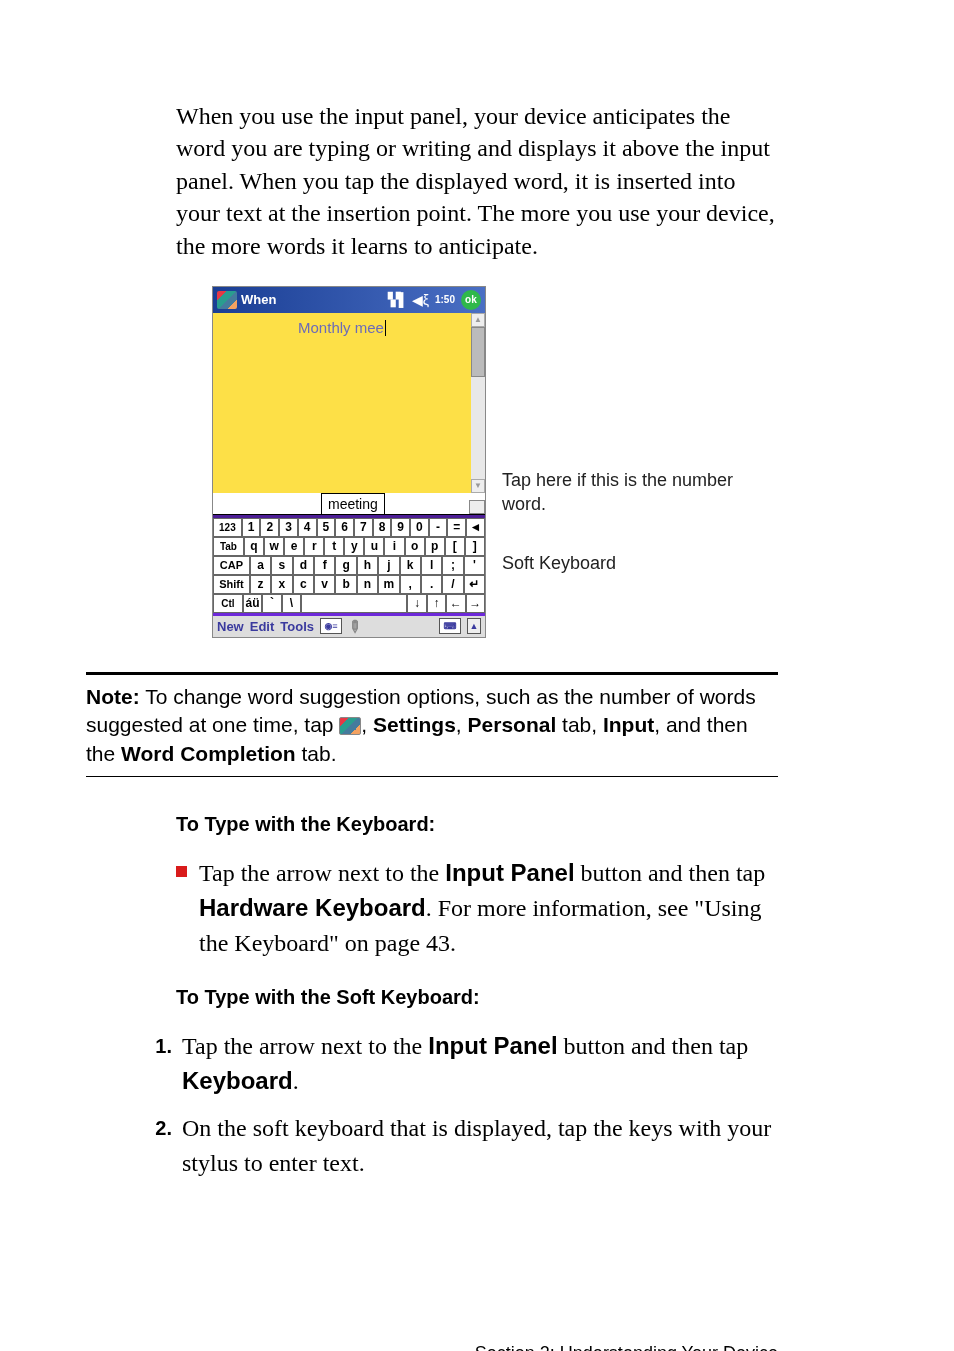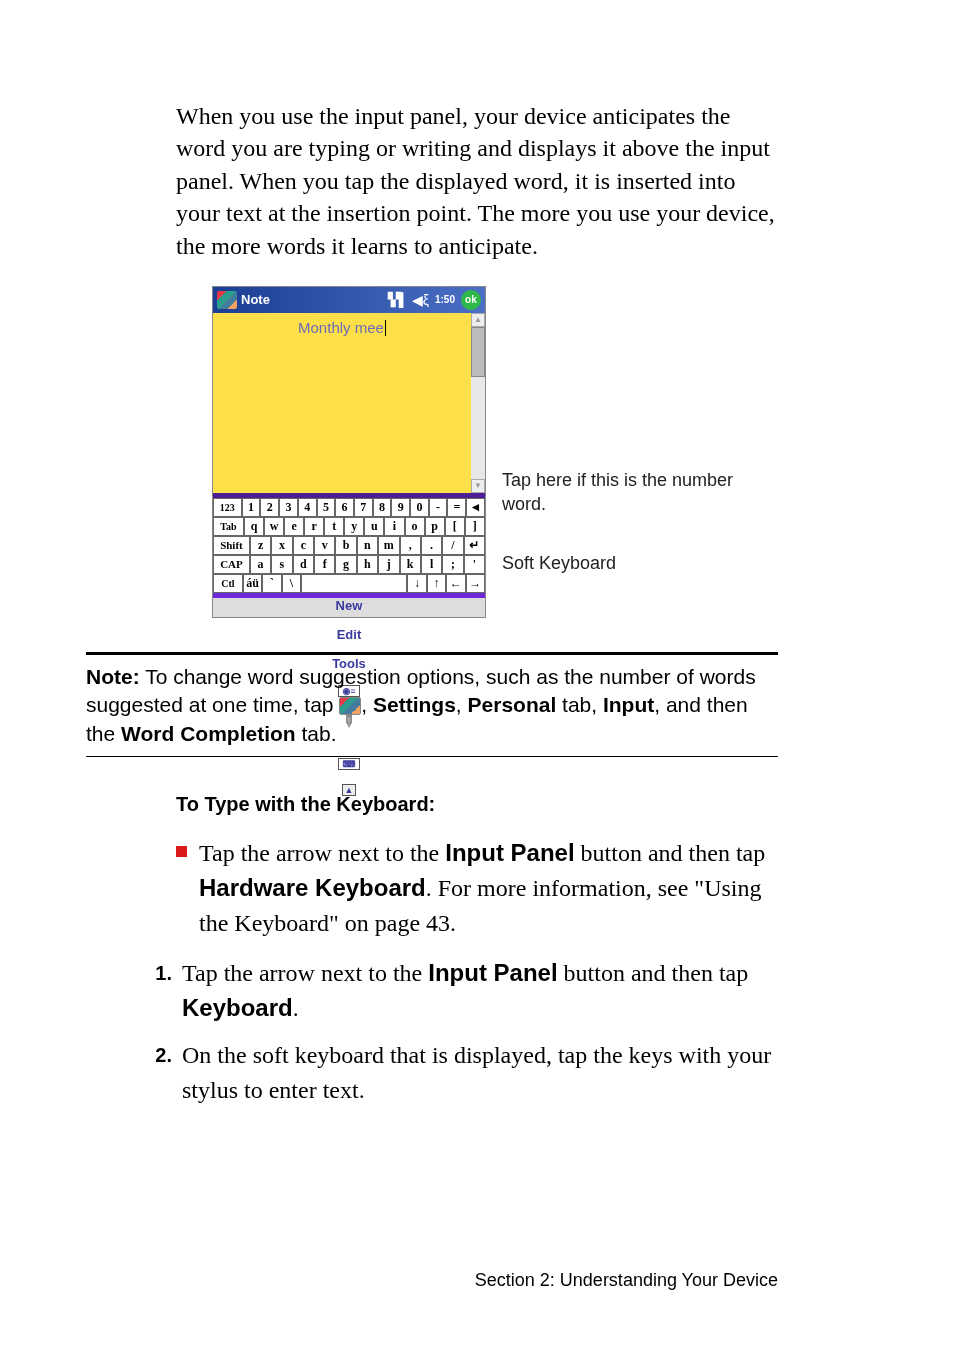--- a/index.html
+++ b/index.html
@@ -119,22 +119,21 @@
   }
   .suggestion-spacer { flex: 1; }
   .suggestion-handle {
     width: 16px; height: 14px;
     border: 1px solid #888;
     background: #eee;
     margin-right: 0;
   }
   .keyboard {
     background: #8b5cf6;
-    border-top: 5px solid #4c1d95;
-    font-family: Liberation Serif, serif;
+    border-top: 3px solid #4c1d95;
   }
   .kb-row {
     display: flex;
   }
   .kb-key {
     border: 1px solid #666;
     background: #fff;
     text-align: center;
     font-size: 12px;
     height: 19px;
@@ -146,26 +145,25 @@
   }
   .kb-wide { flex: 1.6; font-size: 10px; }
   .kb-wider { flex: 1.8; font-size: 11px; }
   .kb-space { flex: 6; }
   .bottom-bar {
     background: #ddd;
     display: flex;
     align-items: center;
     height: 24px;
     padding: 0 4px;
-    gap: 14px;
+    gap: 6px;
     color: #3a3a9e;
     font-weight: bold;
     font-size: 13px;
-    border-top: 5px solid #6d28d9;
-    flex-direction: column;
+    border-top: 3px solid #6d28d9;
   }
   .bottom-bar .spacer { flex: 1; }
   .sip-icon {
     width: 22px; height: 16px;
     border: 1px solid #555;
     background: #fff;
     display: flex; align-items: center; justify-content: center;
     font-size: 9px;
   }
   .pen-icon { color: #888; font-size: 16px; transform: rotate(45deg); display: inline-block; }
@@ -266,39 +264,44 @@
 
 <div class="page">
 
   <div class="intro-text">When you use the input panel, your device anticipates the word you are typing or writing and displays it above the input panel. When you tap the displayed word, it is inserted into your text at the insertion point. The more you use your device, the more words it learns to anticipate.</div>
 
   <div class="figure-area">
     <div class="device-screen">
       <div class="title-bar">
         <div class="title-left">
           <span class="flag-icon"></span>
-          <span class="title-text">Note</span>
+          <span class="title-text">When</span>
         </div>
         <div class="title-right">
           <span class="signal-icon">▝▞▌</span>
           <span class="speaker-icon">◀ξ</span>
           <span class="time">1:50</span>
           <span class="ok-badge">ok</span>
         </div>
       </div>
       <div class="content-area">
         <div class="text-area">
           <span>Monthly mee</span><span class="cursor"></span>
         </div>
         <div class="scrollbar">
           <div class="scroll-btn">▲</div>
           <div class="scroll-thumb"></div>
           <div class="scroll-track"></div>
           <div class="scroll-btn">▼</div>
         </div>
+      </div>
+      <div class="suggestion-row">
+        <div class="suggestion-box">meeting</div>
+        <div class="suggestion-spacer"></div>
+        <div class="suggestion-handle"></div>
       </div>
       <div class="keyboard">
         <div class="kb-row">
           <div class="kb-key kb-wide">123</div>
           <div class="kb-key">1</div>
           <div class="kb-key">2</div>
           <div class="kb-key">3</div>
           <div class="kb-key">4</div>
           <div class="kb-key">5</div>
           <div class="kb-key">6</div>
@@ -319,46 +322,46 @@
           <div class="kb-key">t</div>
           <div class="kb-key">y</div>
           <div class="kb-key">u</div>
           <div class="kb-key">i</div>
           <div class="kb-key">o</div>
           <div class="kb-key">p</div>
           <div class="kb-key">[</div>
           <div class="kb-key">]</div>
         </div>
         <div class="kb-row">
+          <div class="kb-key kb-wider">CAP</div>
+          <div class="kb-key">a</div>
+          <div class="kb-key">s</div>
+          <div class="kb-key">d</div>
+          <div class="kb-key">f</div>
+          <div class="kb-key">g</div>
+          <div class="kb-key">h</div>
+          <div class="kb-key">j</div>
+          <div class="kb-key">k</div>
+          <div class="kb-key">l</div>
+          <div class="kb-key">;</div>
+          <div class="kb-key">'</div>
+        </div>
+        <div class="kb-row">
           <div class="kb-key kb-wider">Shift</div>
           <div class="kb-key">z</div>
           <div class="kb-key">x</div>
           <div class="kb-key">c</div>
           <div class="kb-key">v</div>
           <div class="kb-key">b</div>
           <div class="kb-key">n</div>
           <div class="kb-key">m</div>
           <div class="kb-key">,</div>
           <div class="kb-key">.</div>
           <div class="kb-key">/</div>
           <div class="kb-key">↵</div>
-        </div>
-        <div class="kb-row">
-          <div class="kb-key kb-wider">CAP</div>
-          <div class="kb-key">a</div>
-          <div class="kb-key">s</div>
-          <div class="kb-key">d</div>
-          <div class="kb-key">f</div>
-          <div class="kb-key">g</div>
-          <div class="kb-key">h</div>
-          <div class="kb-key">j</div>
-          <div class="kb-key">k</div>
-          <div class="kb-key">l</div>
-          <div class="kb-key">;</div>
-          <div class="kb-key">'</div>
         </div>
         <div class="kb-row">
           <div class="kb-key kb-wide">Ctl</div>
           <div class="kb-key">áü</div>
           <div class="kb-key">`</div>
           <div class="kb-key">\</div>
           <div class="kb-key kb-space"> </div>
           <div class="kb-key">↓</div>
           <div class="kb-key">↑</div>
           <div class="kb-key">←</div>
@@ -396,20 +399,21 @@
 
   <div class="body-heading">To Type with the Keyboard:</div>
 
   <div class="bullet-item">
     <div class="red-square"></div>
     <div>
       <span>Tap the arrow next to the </span><span class="sans-bold">Input Panel</span><span> button and then tap </span><span class="sans-bold">Hardware Keyboard</span><span>. For more information, see "Using the Keyboard" on page 43.</span>
     </div>
   </div>
 
+  <div class="body-heading">To Type with the Soft Keyboard:</div>
 
   <div class="num-item">
     <div class="num">1.</div>
     <div>
       <span>Tap the arrow next to the </span><span class="sans-bold">Input Panel</span><span> button and then tap </span><span class="sans-bold">Keyboard</span><span>.</span>
     </div>
   </div>
 
   <div class="num-item">
     <div class="num">2.</div>

